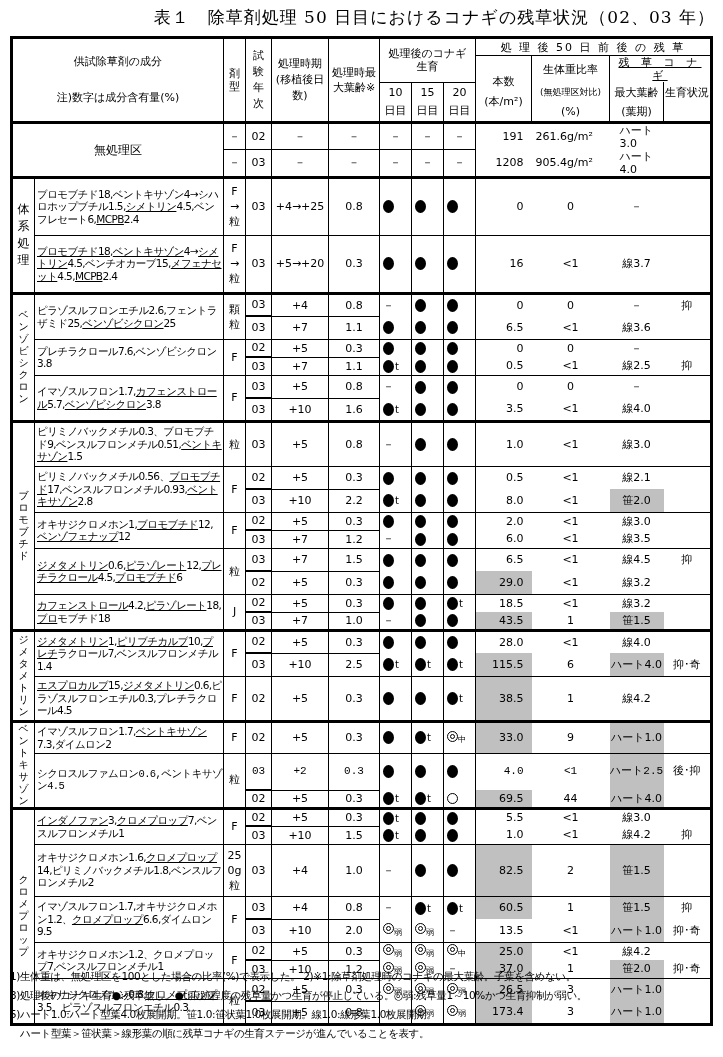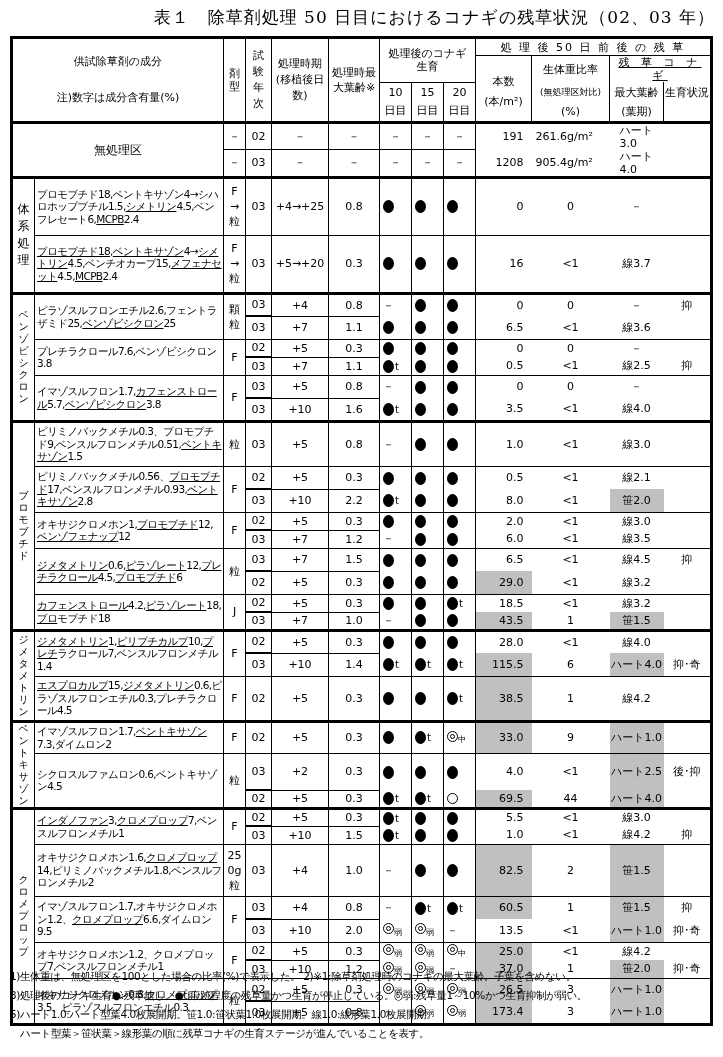--- a/index.html
+++ b/index.html
@@ -391,21 +391,21 @@
         <td style="text-align: left; padding-left: 3px; border-bottom: none;"><span class="dot"></span></td>
         <td style="text-align: left; padding-left: 3px; border-bottom: none;"><span class="dot"></span></td>
         <td class="num" style="border-right: none; border-bottom: none;"><span>28.0</span></td>
         <td style="border-left: none; border-right: none; border-bottom: none;">&lt;1</td>
         <td style="border-left: none; border-right: none; border-bottom: none;">線4.0</td>
         <td style="border-left: none; border-bottom: none;"></td>
       </tr>
       <tr style="height: 23px;">
         <td>03</td>
         <td>+10</td>
-        <td>1.4</td>
+        <td>2.5</td>
         <td style="text-align: left; padding-left: 3px; border-top: none;"><span class="dot"></span><span class="tl">t</span></td>
         <td style="text-align: left; padding-left: 3px; border-top: none;"><span class="dot"></span><span class="tl">t</span></td>
         <td style="text-align: left; padding-left: 3px; border-top: none;"><span class="dot"></span><span class="tl">t</span></td>
         <td class="num grey" style="border-right: none; border-top: none;"><span>115.5</span></td>
         <td style="border-left: none; border-right: none; border-top: none;">6</td>
         <td class="grey" style="border-left: none; border-right: none; border-top: none;">ハート4.0</td>
         <td style="border-left: none; border-top: none;">抑･奇</td>
       </tr>
       <tr style="height: 45px;">
         <td rowspan="1" class="ing"><u>エスプロカルブ</u>15,<u>ジメタメトリン</u>0.6,ピラゾスルフロンエチル0.3,プレチラクロール4.5</td>
@@ -435,21 +435,21 @@
         <td>+5</td>
         <td>0.3</td>
         <td style="text-align: left; padding-left: 3px;"><span class="dot"></span></td>
         <td style="text-align: left; padding-left: 3px;"><span class="dot"></span><span class="tl">t</span></td>
         <td style="text-align: left; padding-left: 3px;"><span class="dcirc"></span><span class="sub">中</span></td>
         <td class="num grey" style="border-right: none;"><span>33.0</span></td>
         <td style="border-left: none; border-right: none;">9</td>
         <td class="grey" style="border-left: none; border-right: none;">ハート1.0</td>
         <td style="border-left: none;"></td>
       </tr>
-      <tr style="height: 18px;">
+      <tr style="height: 18px; font-family: Liberation Mono, monospace;">
         <td rowspan="2" class="ing">シクロスルファムロン0.6,ベントキサゾン4.5</td>
         <td rowspan="2">
           <div style="width: 14px; margin: auto; line-height: 15px; word-break: break-all;">粒</div>
         </td>
         <td style="border-bottom: 2px solid rgb(0, 0, 0);">03</td>
         <td>+2</td>
         <td>0.3</td>
         <td style="text-align: left; padding-left: 3px; border-bottom: none;"><span class="dot"></span></td>
         <td style="text-align: left; padding-left: 3px; border-bottom: none;"><span class="dot"></span></td>
         <td style="text-align: left; padding-left: 3px; border-bottom: none;"><span class="dot"></span></td>

